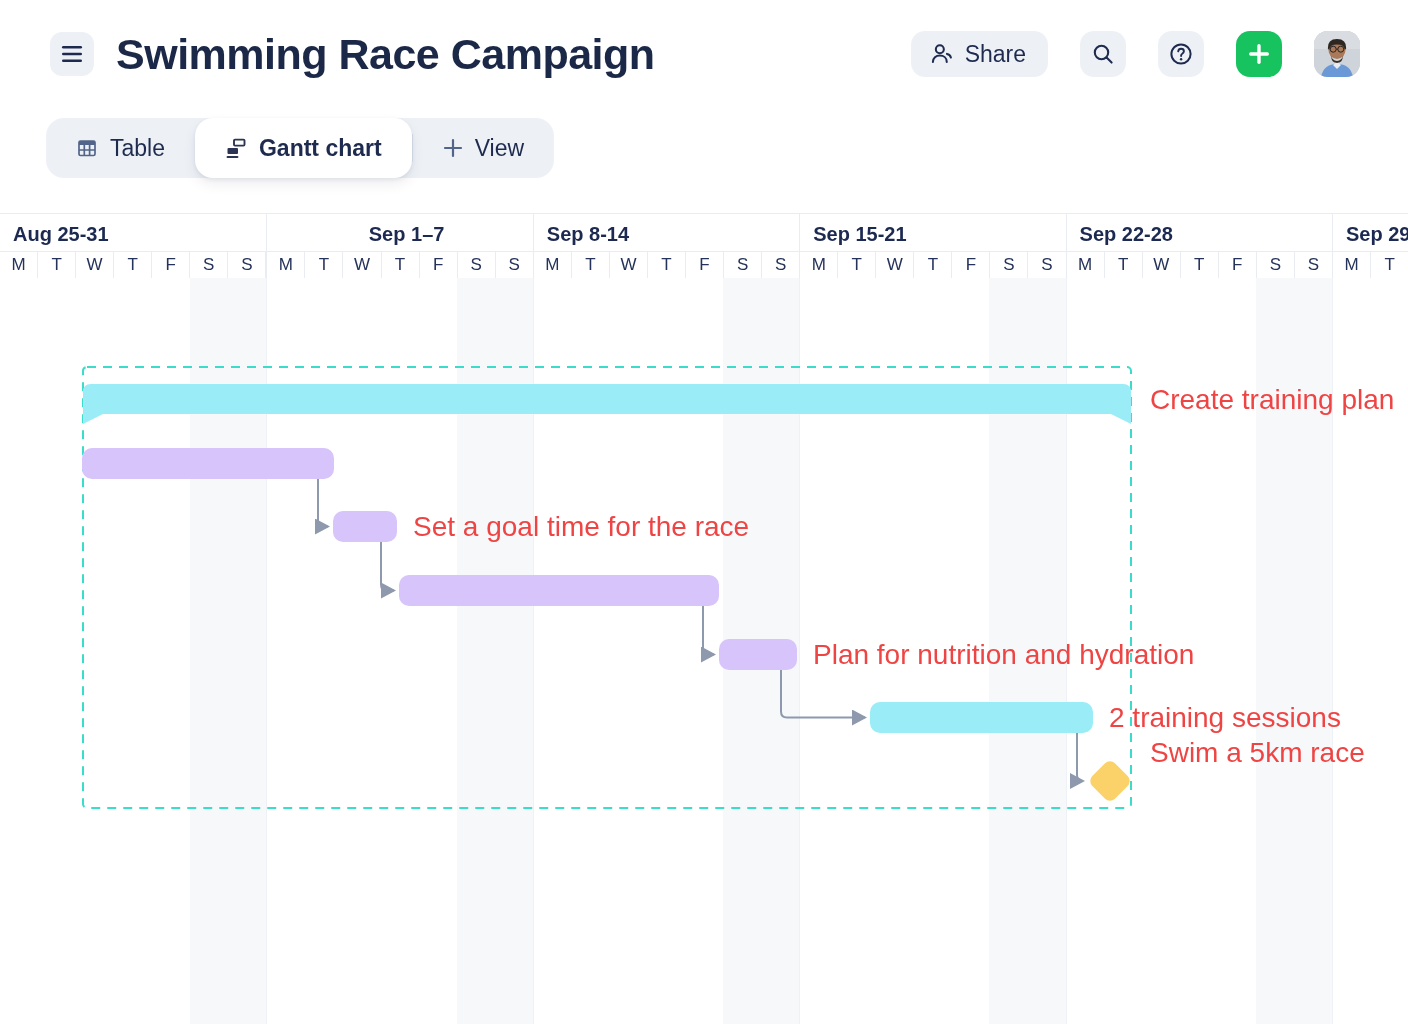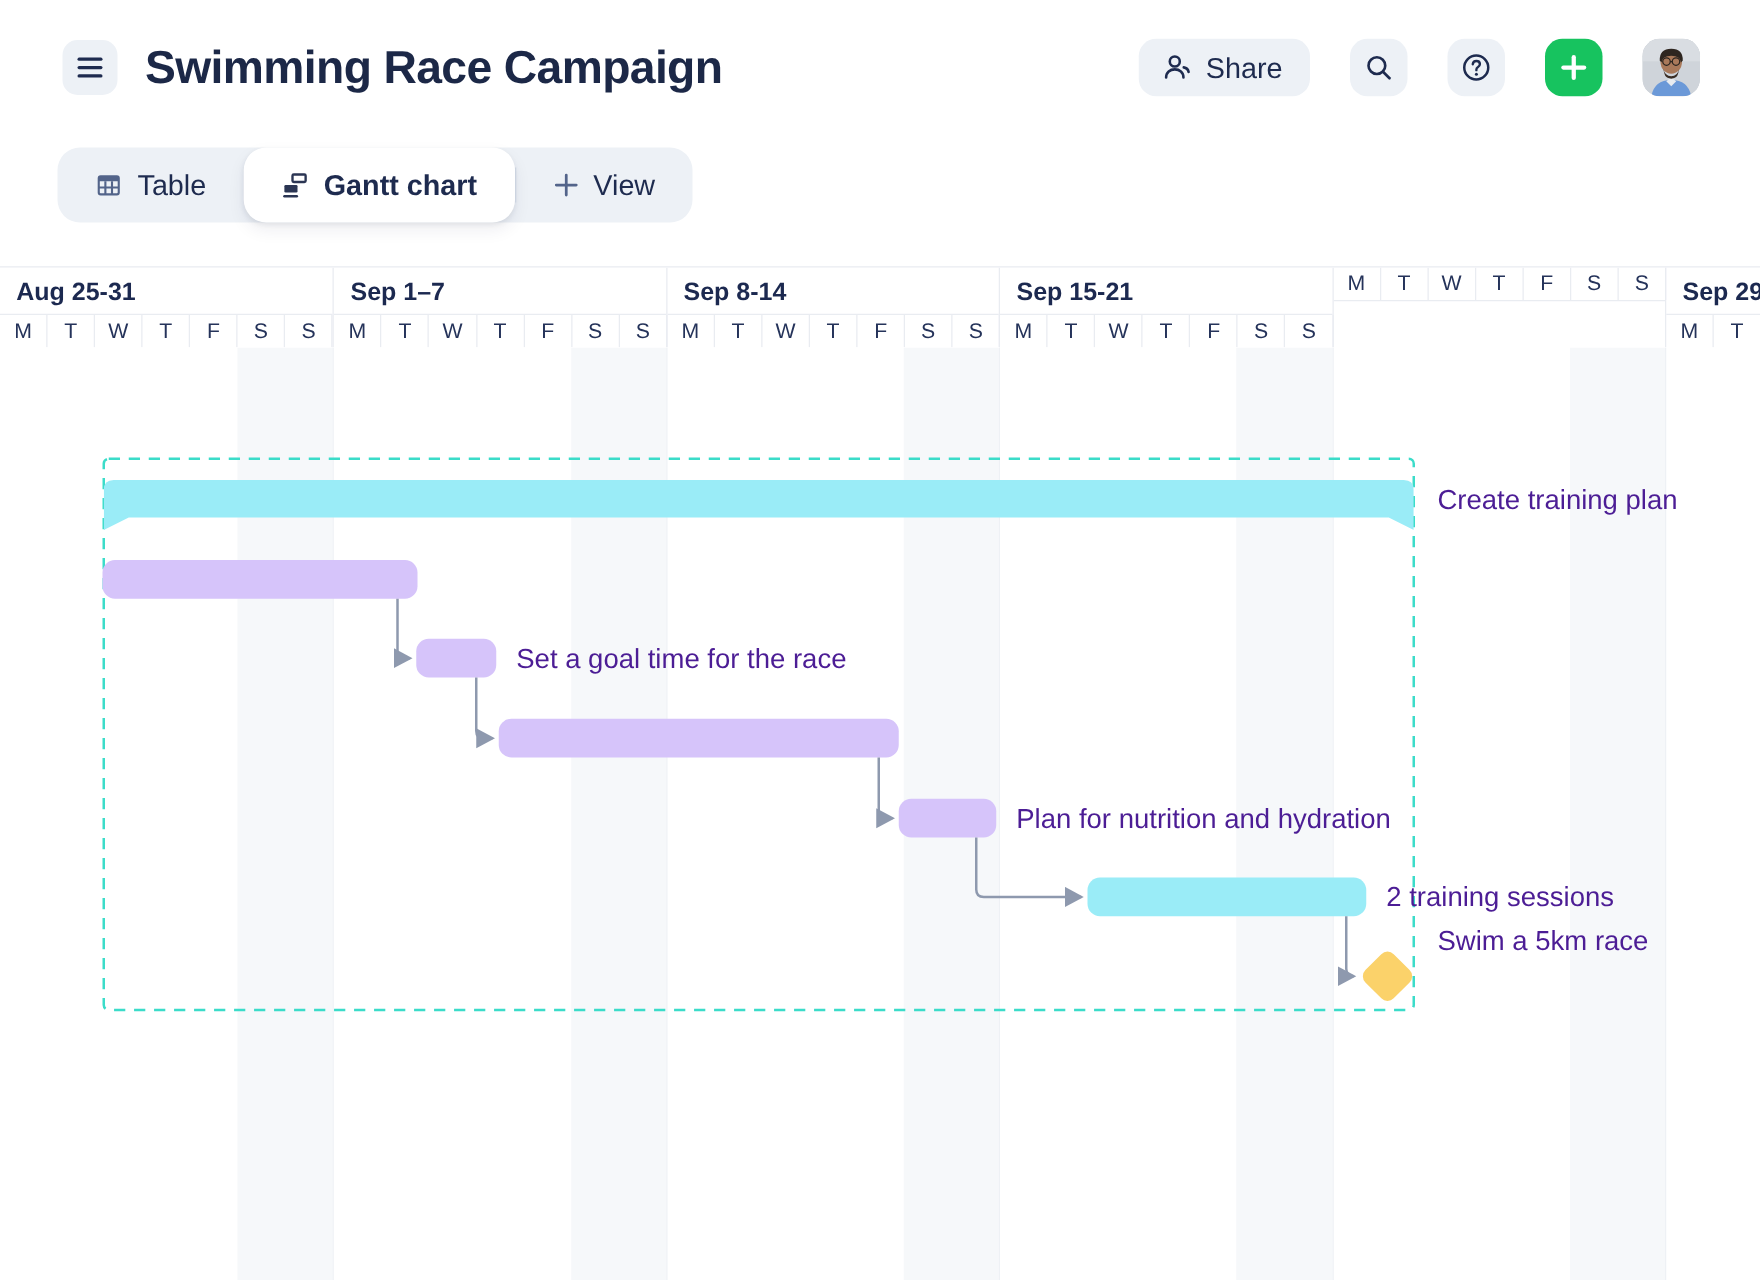--- a/index.html
+++ b/index.html
@@ -6,21 +6,21 @@
   html,body { background:#fff; }
   body { font-family:"Liberation Sans", sans-serif; color:#1e2b4f; }
   .app { position:relative; width:1408px; height:1024px; background:#fff;
          border-radius:26px; overflow:hidden; }
 
   
   .topbar { position:absolute; top:0; left:0; right:0; height:108px;
             display:flex; align-items:center; padding:0 48px 0 50px; background:#fff; }
   .menu-btn { width:44px; height:44px; border-radius:12px; background:#edf1f6;
               display:flex; align-items:center; justify-content:center; cursor:pointer; flex:0 0 auto; }
-  .page-title { font-size:37px; font-weight:700; color:#1c2847; letter-spacing:-0.5px;
+  .page-title { font-size:43px; font-weight:700; color:#1c2847; letter-spacing:-0.5px;
                 margin-left:22px; margin-right:auto; white-space:nowrap; }
   .actions { display:flex; align-items:flex-start; gap:32px; }
   .icon-btn { width:46px; height:46px; border-radius:14px; background:#edf1f6;
               display:flex; align-items:center; justify-content:center; cursor:pointer; }
   .pill-btn { height:46px; border-radius:14px; background:#edf1f6; display:flex;
               align-items:center; gap:10px; padding:0 22px 0 18px; cursor:pointer;
               font-size:23px; font-weight:500; color:#1e2b4f; }
   .green-btn { background:#17c35f; }
   .avatar { width:46px; height:46px; border-radius:14px; overflow:hidden; cursor:pointer;
             background:#c9cdd4; flex:0 0 auto; }
@@ -48,21 +48,21 @@
               border-right:1px solid #e9ecf1; }
 
   
   .chart { position:absolute; top:278px; left:0; right:0; bottom:0; background:#fff;
            overflow:hidden; }
   .shade { position:absolute; top:0; bottom:0; background:#f6f8fa; }
   .wline { position:absolute; top:0; bottom:0; width:1px; background:#eef1f5; }
   .bar { position:absolute; height:31px; border-radius:10px; cursor:pointer; }
   .milestone { position:absolute; width:32px; height:32px; border-radius:7px;
                transform:rotate(45deg); cursor:pointer; }
-  .tlabel { position:absolute; font-size:22px; color:#4c1d95; line-height:31px;
+  .tlabel { position:absolute; font-size:28px; color:#ef4444; line-height:31px;
             white-space:nowrap; }
   .layer { position:absolute; top:0; left:0; pointer-events:none; }
   .summary { position:absolute; cursor:pointer; }
 </style>
 </head>
 <body>
 
 <div class="app">
 
   <div class="topbar">
@@ -151,21 +151,21 @@
         <div class="day-row">
           <div class="day-cell">M</div>
           <div class="day-cell">T</div>
           <div class="day-cell">W</div>
           <div class="day-cell">T</div>
           <div class="day-cell">F</div>
           <div class="day-cell">S</div>
           <div class="day-cell">S</div>
         </div>
       </div>
-      <div class="week" style="left: 266.4px; width: 266.4px;">
+      <div class="week" style="left: 266.4px; width: 266.4px; text-align: center;">
         <div class="week-label">Sep 1–7</div>
         <div class="day-row">
           <div class="day-cell">M</div>
           <div class="day-cell">T</div>
           <div class="day-cell">W</div>
           <div class="day-cell">T</div>
           <div class="day-cell">F</div>
           <div class="day-cell">S</div>
           <div class="day-cell">S</div>
         </div>
@@ -188,20 +188,21 @@
           <div class="day-cell">M</div>
           <div class="day-cell">T</div>
           <div class="day-cell">W</div>
           <div class="day-cell">T</div>
           <div class="day-cell">F</div>
           <div class="day-cell">S</div>
           <div class="day-cell">S</div>
         </div>
       </div>
       <div class="week" style="left: 1065.6px; width: 266.4px;">
+        <div class="week-label">Sep 22-28</div>
         <div class="day-row">
           <div class="day-cell">M</div>
           <div class="day-cell">T</div>
           <div class="day-cell">W</div>
           <div class="day-cell">T</div>
           <div class="day-cell">F</div>
           <div class="day-cell">S</div>
           <div class="day-cell">S</div>
         </div>
       </div>

